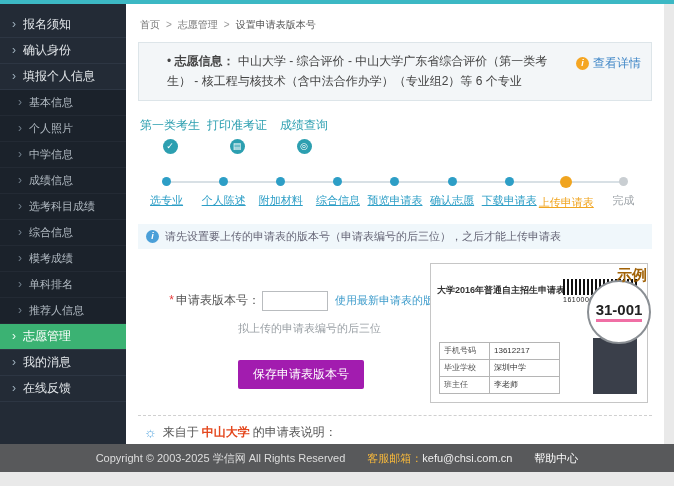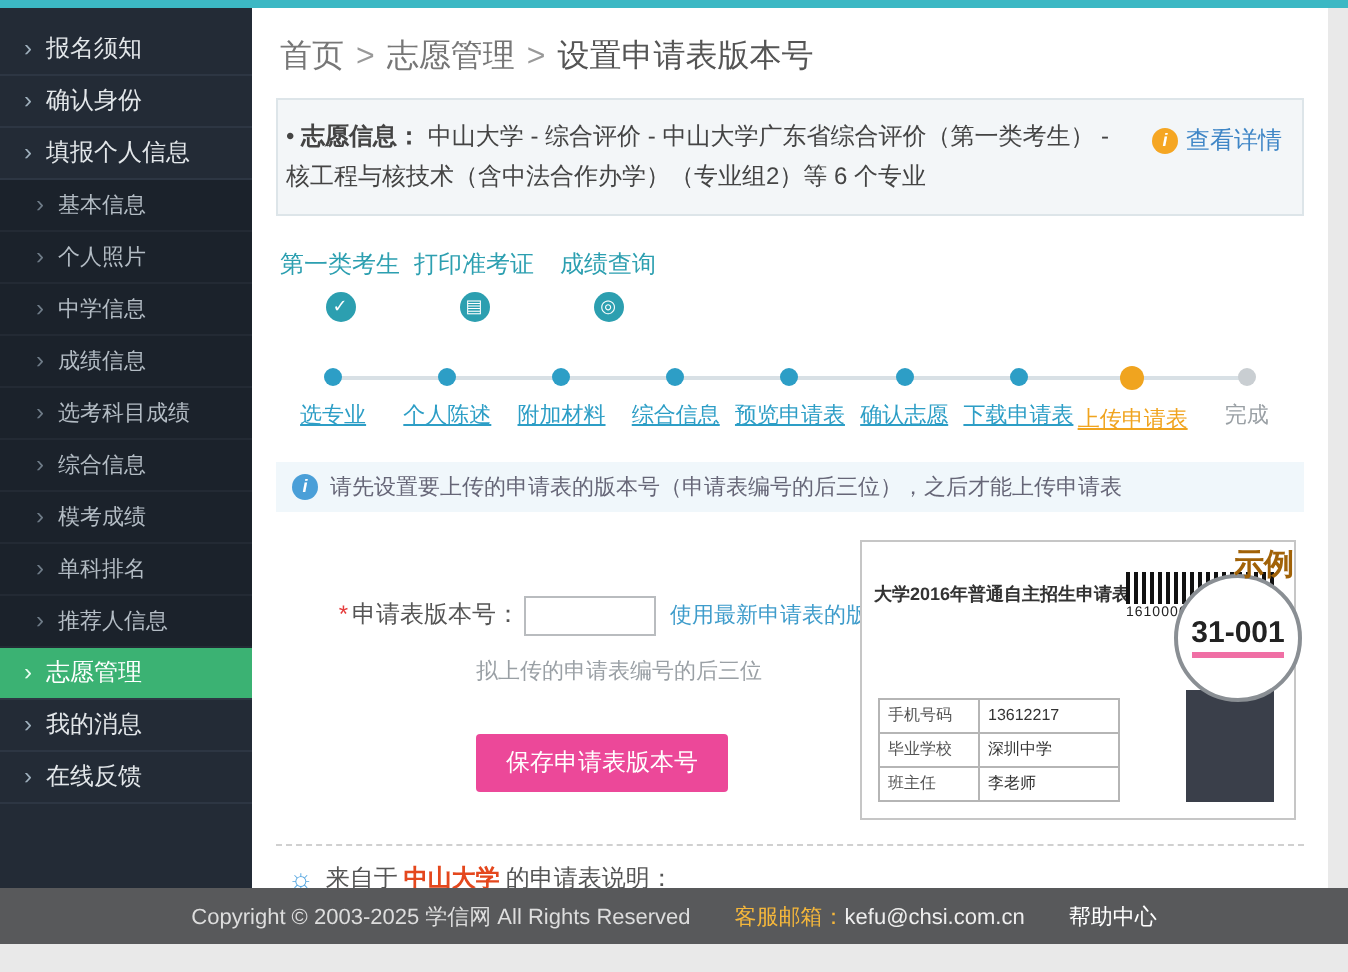--- a/index.html
+++ b/index.html
@@ -14,26 +14,26 @@
               border-bottom:1px solid #2d3643; cursor:pointer; white-space:nowrap; overflow:hidden; }
   .nav-item .chev { color:#9fb0bd; margin-right:7px; font-size:12px; }
   .nav-item.sub { background:#1b222b; color:#b3bcc4; font-size:11px; padding-left:18px; border-bottom:1px solid #232a34; }
   .nav-item.sub .chev { color:#6f7c88; }
   .nav-item.active { background:#3bb273; color:#fff; }
   .nav-item.active .chev { color:#eafff2; }
 
   
   .main { flex:1; background:#fff; margin-right:10px; padding:8px 12px 0 12px; overflow:hidden; position:relative; }
 
-  .breadcrumb { font-size:16px; color:#888; margin:6px 0 10px 2px; }
+  .breadcrumb { font-size:10px; color:#888; margin:6px 0 10px 2px; }
   .breadcrumb .crumb.link { color:#777; cursor:pointer; }
   .breadcrumb .sep { margin:0 6px; color:#999; }
   .breadcrumb .current { color:#555; }
 
-  .info-box { border:1px solid #dde5e9; background:#f3f6f8; padding:8px 10px 8px 4px;
+  .info-box { border:1px solid #dde5e9; background:#f3f6f8; padding:8px 10px 8px 28px;
               display:flex; align-items:flex-start; font-size:12px; color:#444; line-height:1.7; }
   .info-box .txt { flex:1; padding-right:10px; }
   .info-box .lbl { font-weight:bold; }
   .detail-link { flex-shrink:0; color:#3f86c6; cursor:pointer; white-space:nowrap; display:flex; align-items:center; gap:4px; margin-top:2px; }
   .mini-circle { display:inline-block; width:13px; height:13px; border-radius:50%; color:#fff; font-size:9px;
                  line-height:13px; text-align:center; font-style:italic; font-weight:bold; }
   .mini-circle.orange { background:#f5a623; }
   .mini-circle.blue { background:#4a9fd8; }
 
   .tabs { display:flex; gap:3px; margin-top:10px; }
@@ -58,21 +58,21 @@
             display:flex; align-items:center; gap:6px; }
 
   .form-row { display:flex; margin-top:14px; }
   .form-left { flex:1; padding:28px 0 0 2px; overflow:hidden; }
   .field { white-space:nowrap; font-size:12px; color:#555; }
   .field .flabel { display:inline-block; width:92px; text-align:right;margin-left:28px; }
   .star { color:#e53c3c; margin-right:2px; }
   .ver-input { width:66px; height:20px; border:1px solid #b9bcbf; padding:0 4px; font-size:12px; vertical-align:middle; margin-left:2px; }
   .hint-right { font-size:11px; color:#3e9ccb; margin-left:7px; }
   .hint-below { font-size:11px; color:#9aa0a5; margin:10px 0 0 98px; }
-  .save-btn { margin:24px 0 0 98px; background:#ec4899; color:#fff; border:none; padding:6px 15px;
+  .save-btn { margin:24px 0 0 98px; background:#a21caf; color:#fff; border:none; padding:6px 15px;
               font-size:12px; border-radius:2px; cursor:pointer; font-family:inherit; }
 
   .sample { width:218px; height:140px; border:1px solid #c6c6c6; background:#fff; position:relative; flex-shrink:0; margin-right:4px; }
   .sample-tag { position:absolute; top:2px; right:0; color:#a16207; font-size:15px; font-weight:bold; z-index:3; }
   .sample-title { position:absolute; top:20px; left:6px; width:128px; font-size:9px; font-weight:bold; color:#333;
                   white-space:nowrap; overflow:hidden; }
   .barcode { position:absolute; top:15px; right:8px; width:76px; height:16px;
              background:repeating-linear-gradient(90deg,#111 0 2px,#fff 2px 4px); }
   .barcode-num { position:absolute; top:32px; right:8px; width:76px; font-size:7px; color:#222;
                  white-space:nowrap; overflow:hidden; text-align:left; letter-spacing:0.5px; }

